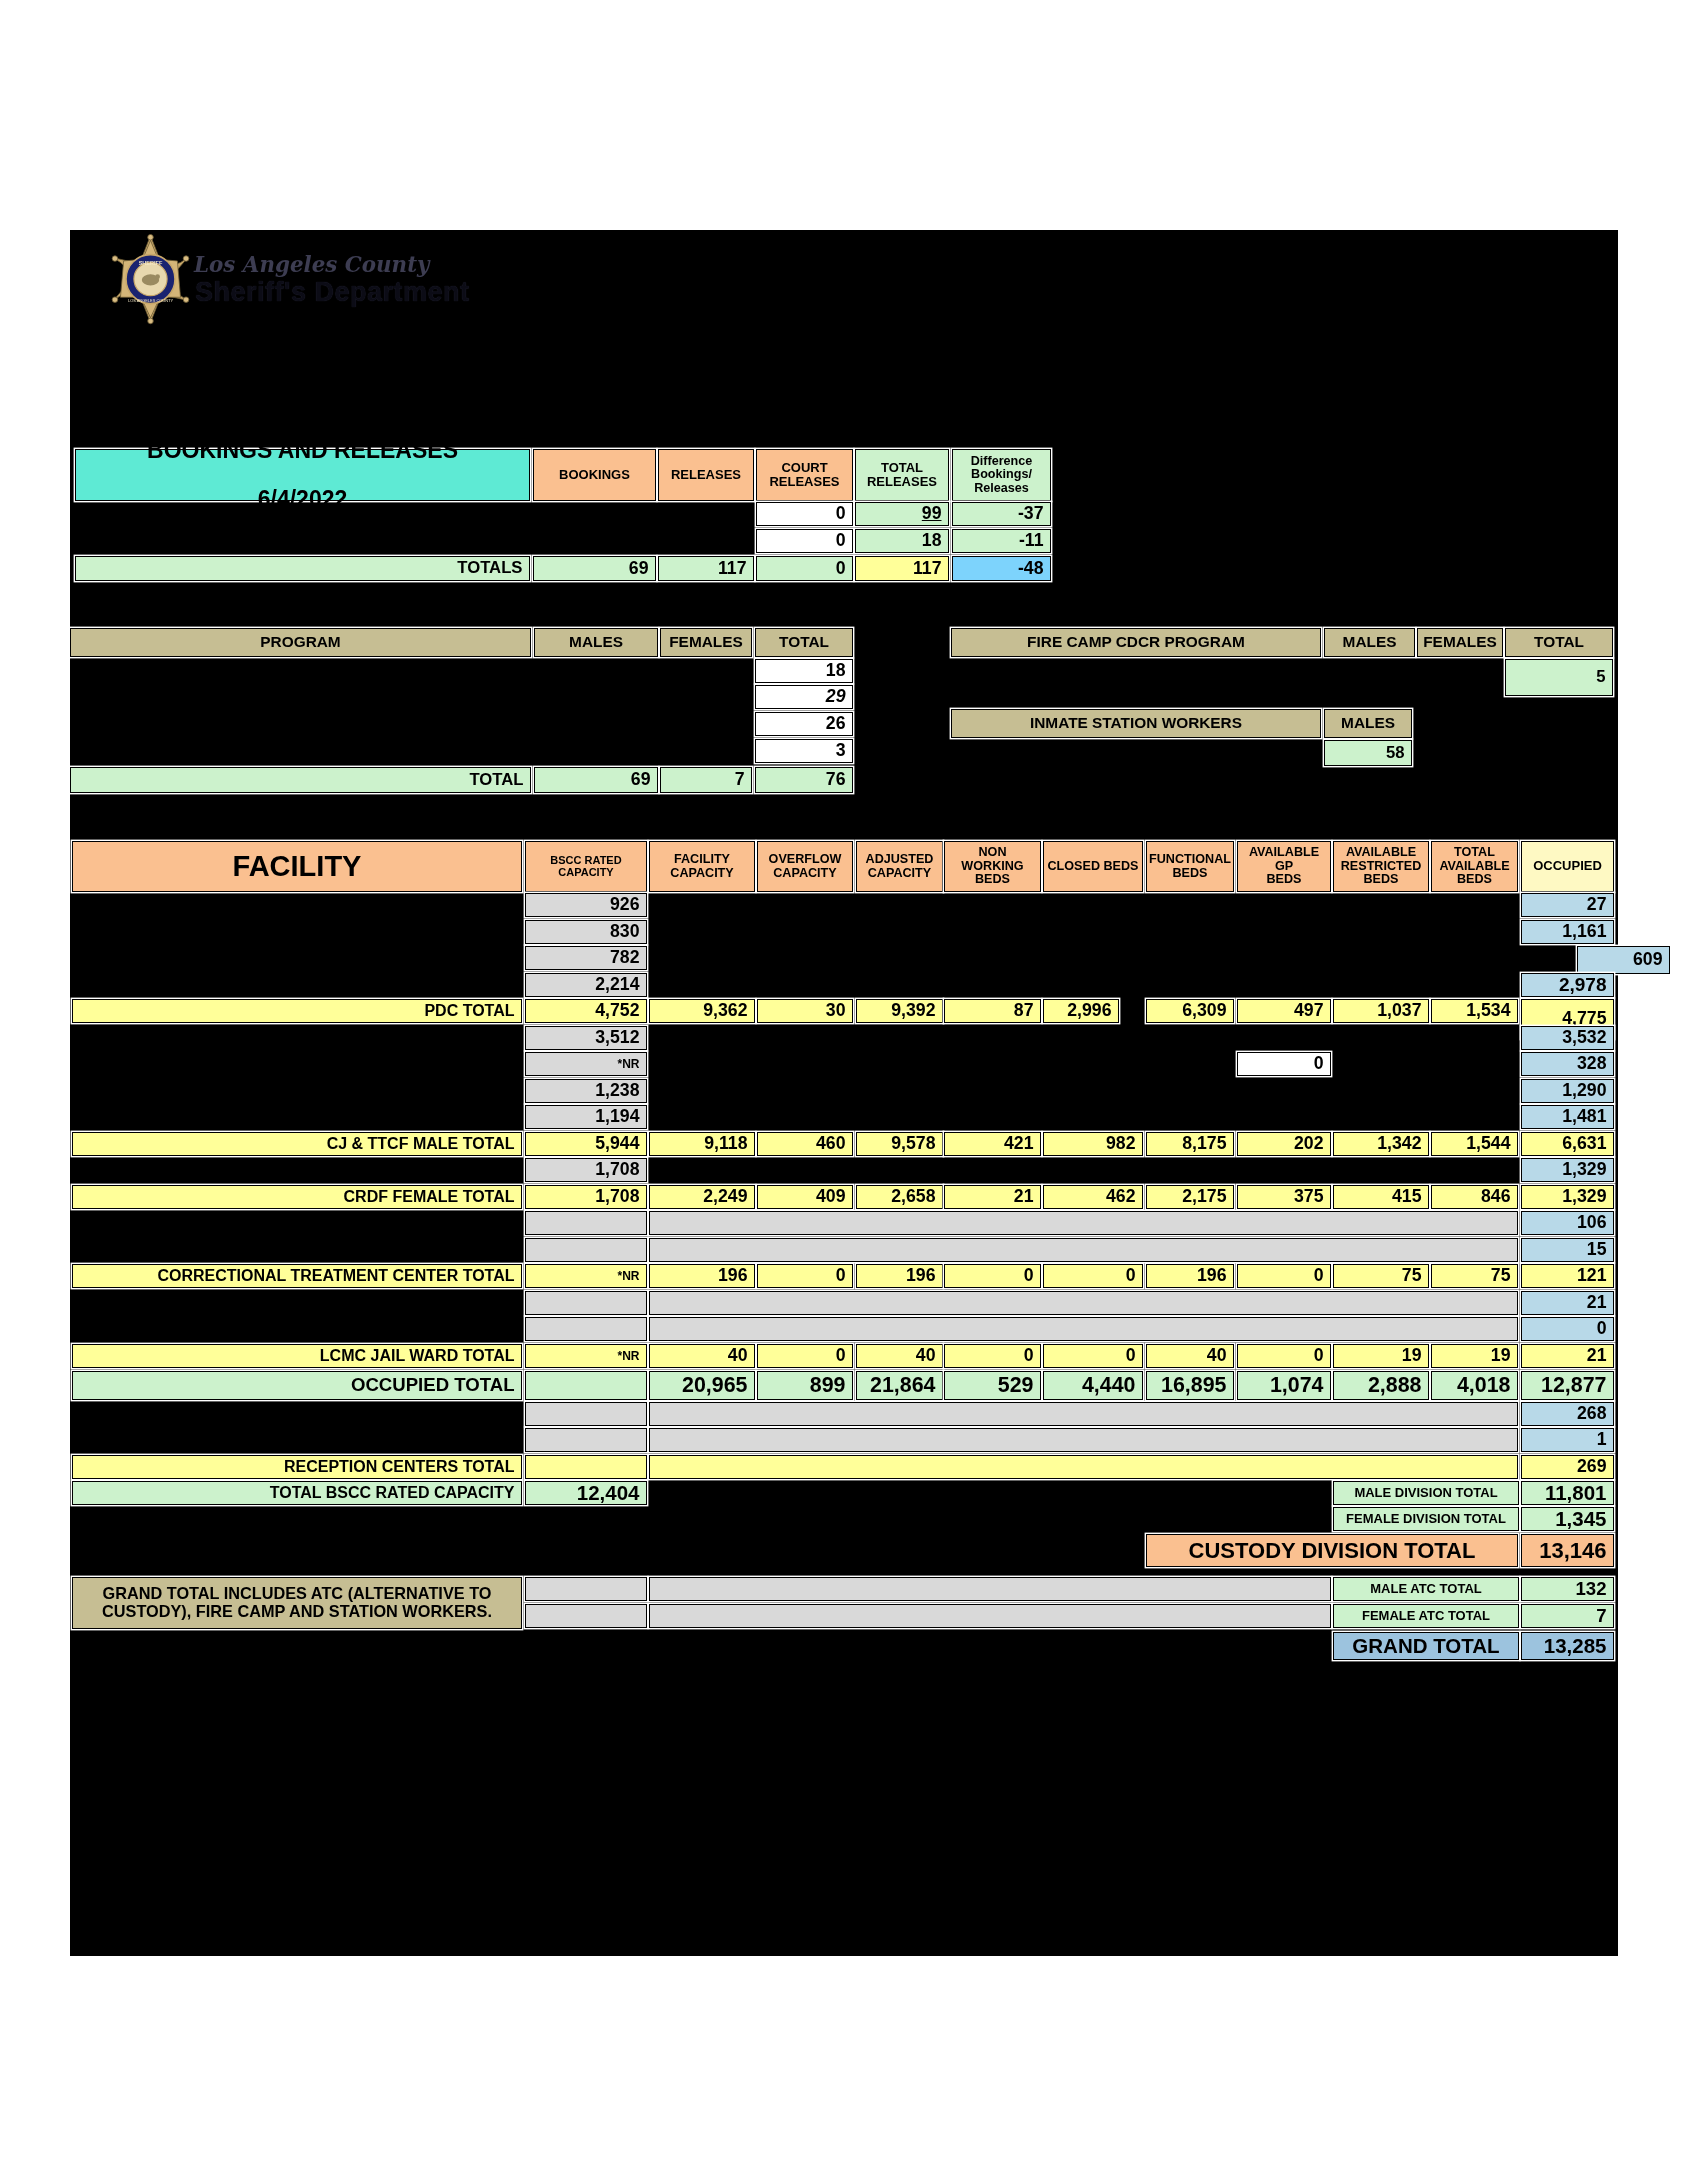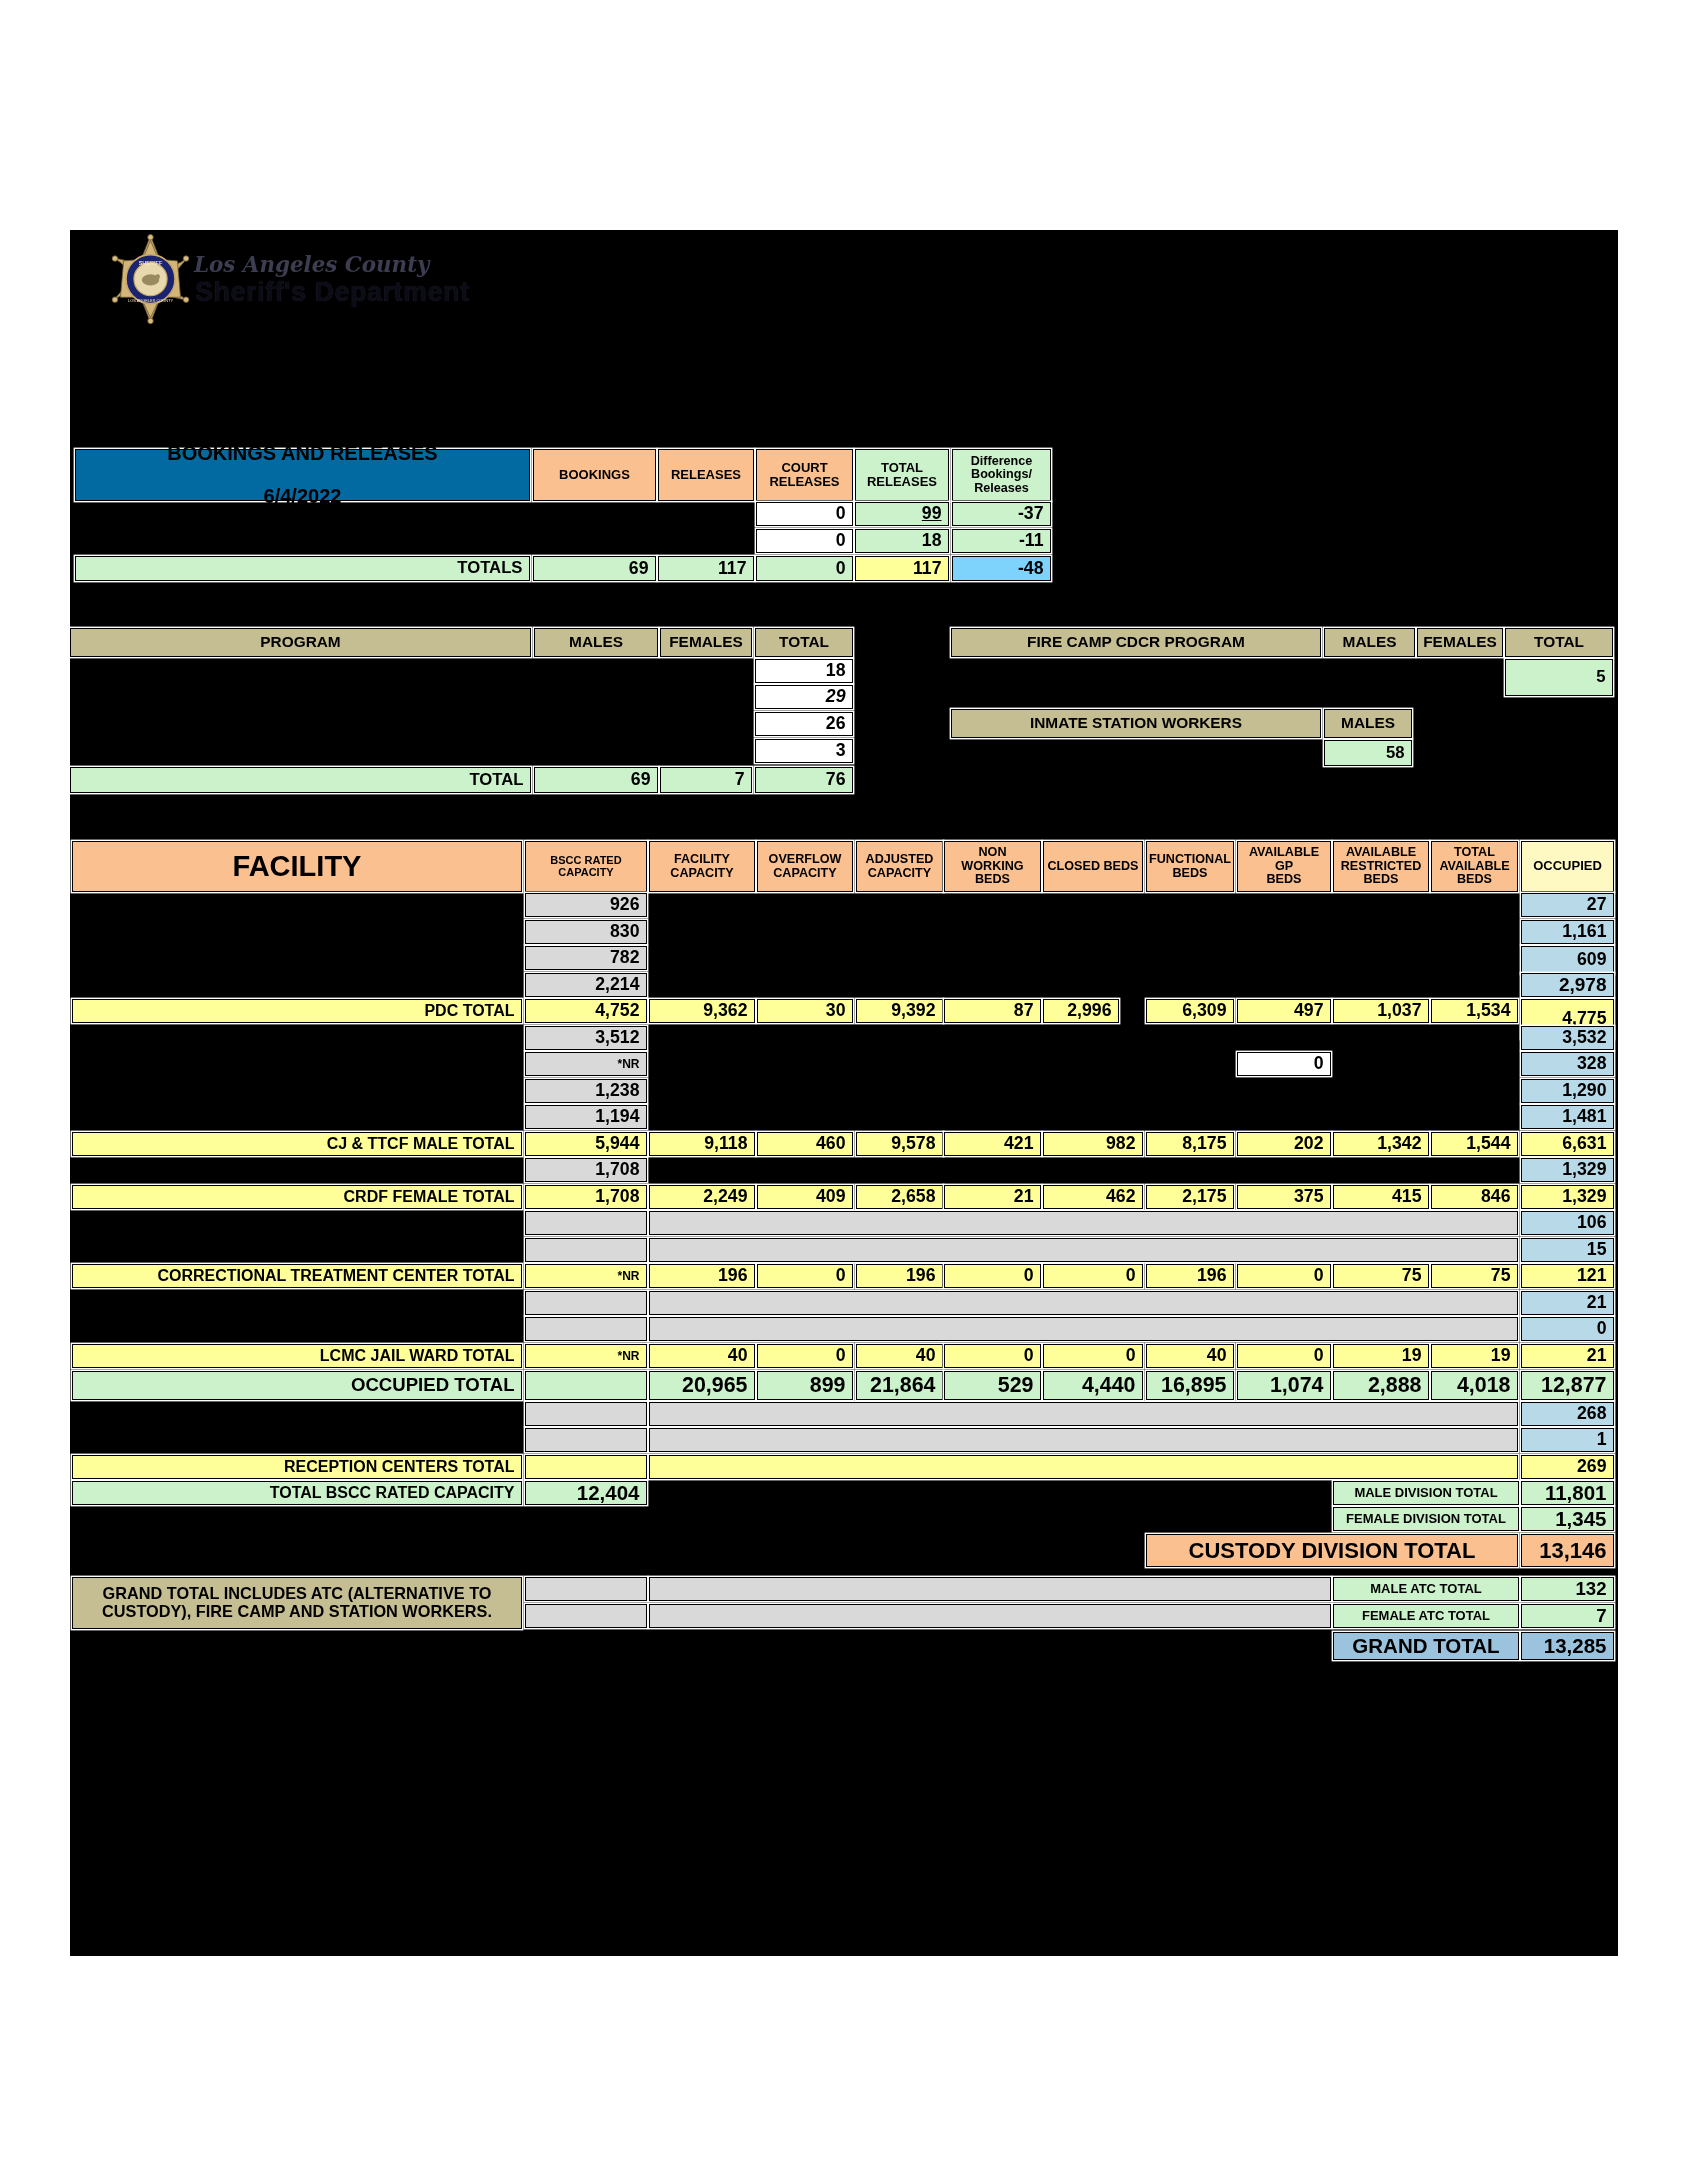--- a/index.html
+++ b/index.html
@@ -55,21 +55,21 @@
     <ellipse cx="50" cy="58" rx="11" ry="7" fill="#9a8a60"></ellipse>
     <circle cx="59" cy="54" r="3" fill="#9a8a60"></circle>
     <text x="50" y="39" text-anchor="middle" font-size="7" fill="#f5e9c8" font-family="Liberation Sans, sans-serif" font-weight="bold">SHERIFF</text>
     <text x="50" y="86" text-anchor="middle" font-size="5" fill="#f5e9c8" font-family="Liberation Sans, sans-serif">LOS ANGELES COUNTY</text>
   </svg>
   <div id="org-line1">Los Angeles County</div>
   <div id="org-line2">Sheriff's Department</div>
 </div>
 
 <div id="tables">
-    <div class="cell c thick" style="left: 75px; top: 449px; width: 455px; height: 52px; background: #0369a1; font-size: 20px;">BOOKINGS AND RELEASES
+    <div class="cell c thick" style="left: 75px; top: 449px; width: 455px; height: 52px; background: #5eead4; font-size: 23px;">BOOKINGS AND RELEASES
 
 6/4/2022</div>
     <div class="cell c thick" style="left: 533px; top: 449px; width: 123px; height: 52px; background: rgb(250, 192, 144); font-size: 13px;">BOOKINGS</div>
     <div class="cell c thick" style="left: 658px; top: 449px; width: 96px; height: 52px; background: rgb(250, 192, 144); font-size: 13px;">RELEASES</div>
     <div class="cell c thick" style="left: 756px; top: 449px; width: 97px; height: 52px; background: rgb(250, 192, 144); font-size: 13px;">COURT
 RELEASES</div>
     <div class="cell c thick" style="left: 855px; top: 449px; width: 94px; height: 52px; background: rgb(204, 242, 204); font-size: 13px;">TOTAL
 RELEASES</div>
     <div class="cell c thick" style="left: 952px; top: 449px; width: 99px; height: 52px; background: rgb(204, 242, 204); font-size: 12.6px;">Difference
 Bookings/
@@ -126,21 +126,21 @@
 BEDS</div>
     <div class="cell c thick" style="left: 1431px; top: 841px; width: 87px; height: 51px; background: rgb(250, 192, 144); font-size: 12.6px;">TOTAL
 AVAILABLE
 BEDS</div>
     <div class="cell c thick" style="left: 1521px; top: 841px; width: 93px; height: 51px; background: #fef9c3; font-size: 13px;">OCCUPIED</div>
     <div class="cell r" style="left: 525px; top: 893px; width: 122px; height: 24px; background: rgb(217, 217, 217); font-size: 17.7px;">926</div>
     <div class="cell r" style="left: 1521px; top: 893px; width: 93px; height: 24px; background: rgb(184, 217, 232); font-size: 17.7px;">27</div>
     <div class="cell r" style="left: 525px; top: 920px; width: 122px; height: 24px; background: rgb(217, 217, 217); font-size: 17.7px;">830</div>
     <div class="cell r" style="left: 1521px; top: 920px; width: 93px; height: 24px; background: rgb(184, 217, 232); font-size: 17.7px;">1,161</div>
     <div class="cell r" style="left: 525px; top: 946px; width: 122px; height: 24px; background: rgb(217, 217, 217); font-size: 17.7px;">782</div>
-    <div class="cell r" style="left: 1521px; top: 946px; width: 93px; height: 28px; background: rgb(184, 217, 232); font-size: 17.7px;">609</div>
+    <div class="cell r" style="left: 1577px; top: 946px; width: 93px; height: 28px; background: rgb(184, 217, 232); font-size: 17.7px;">609</div>
     <div class="cell r" style="left: 525px; top: 973px; width: 122px; height: 24px; background: rgb(217, 217, 217); font-size: 17.7px;">2,214</div>
     <div class="cell r" style="left: 1521px; top: 973px; width: 93px; height: 24px; background: rgb(184, 217, 232); font-size: 19px;">2,978</div>
     <div class="cell r thick" style="left: 72px; top: 999px; width: 450px; height: 24px; background: rgb(255, 255, 153); font-size: 16px;">PDC TOTAL</div>
     <div class="cell r thick" style="left: 525px; top: 999px; width: 122px; height: 24px; background: rgb(255, 255, 153); font-size: 17.7px;">4,752</div>
     <div class="cell r thick" style="left: 649px; top: 999px; width: 106px; height: 24px; background: rgb(255, 255, 153); font-size: 17.7px;">9,362</div>
     <div class="cell r thick" style="left: 757px; top: 999px; width: 96px; height: 24px; background: rgb(255, 255, 153); font-size: 17.7px;">30</div>
     <div class="cell r thick" style="left: 856px; top: 999px; width: 87px; height: 24px; background: rgb(255, 255, 153); font-size: 17.7px;">9,392</div>
     <div class="cell r thick" style="left: 944px; top: 999px; width: 97px; height: 24px; background: rgb(255, 255, 153); font-size: 17.7px;">87</div>
     <div class="cell r thick" style="left: 1043px; top: 999px; width: 76px; height: 24px; background: rgb(255, 255, 153); font-size: 17.7px;">2,996</div>
     <div class="cell r thick" style="left: 1146px; top: 999px; width: 88px; height: 24px; background: rgb(255, 255, 153); font-size: 17.7px;">6,309</div>

